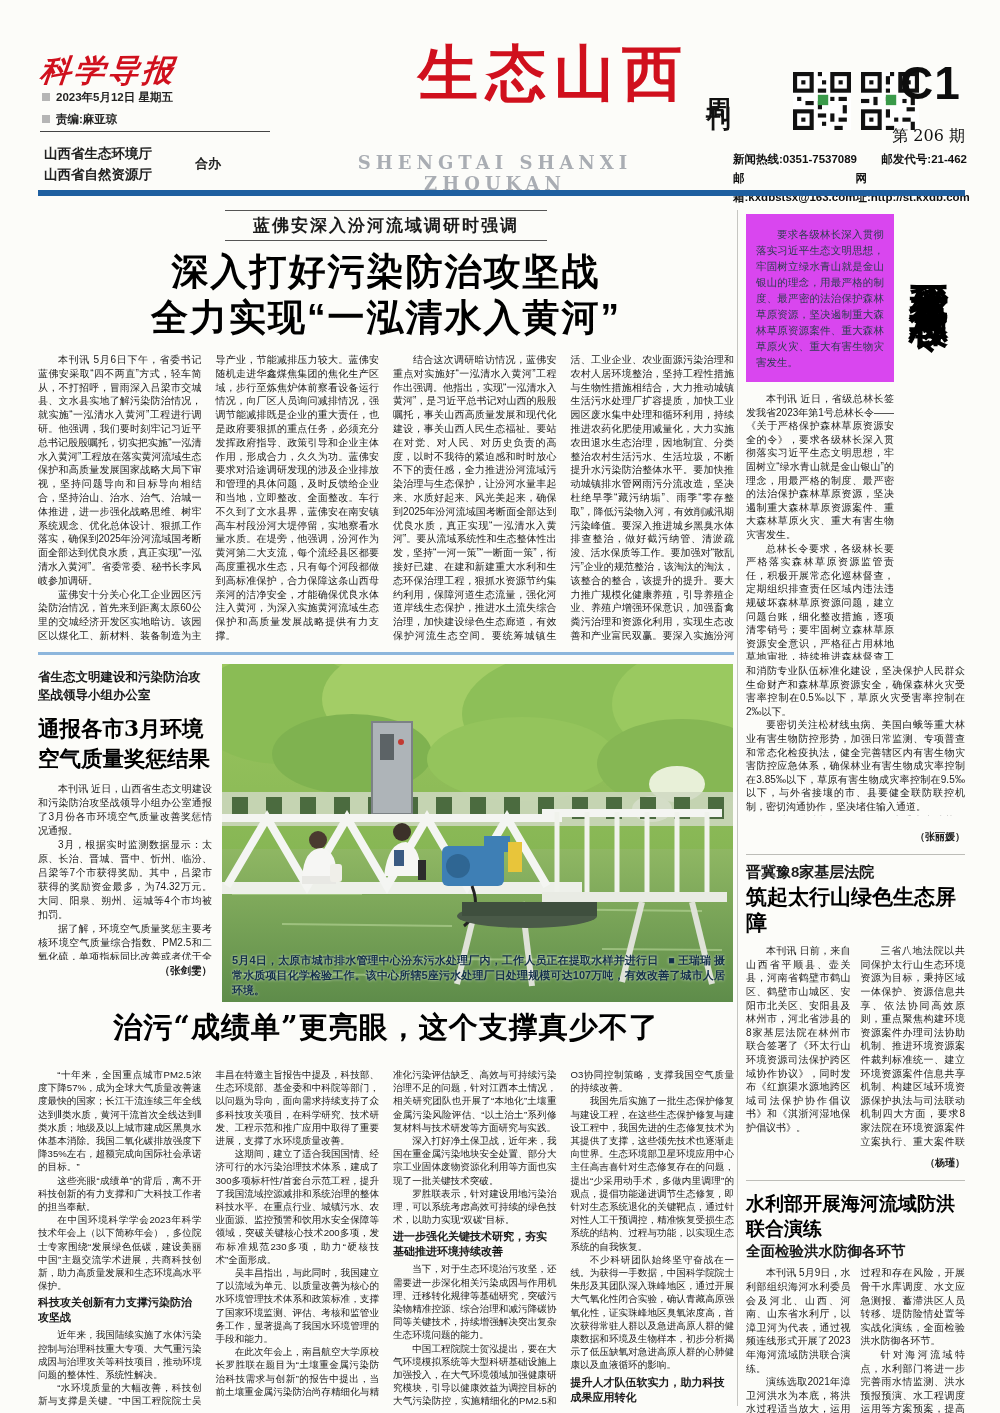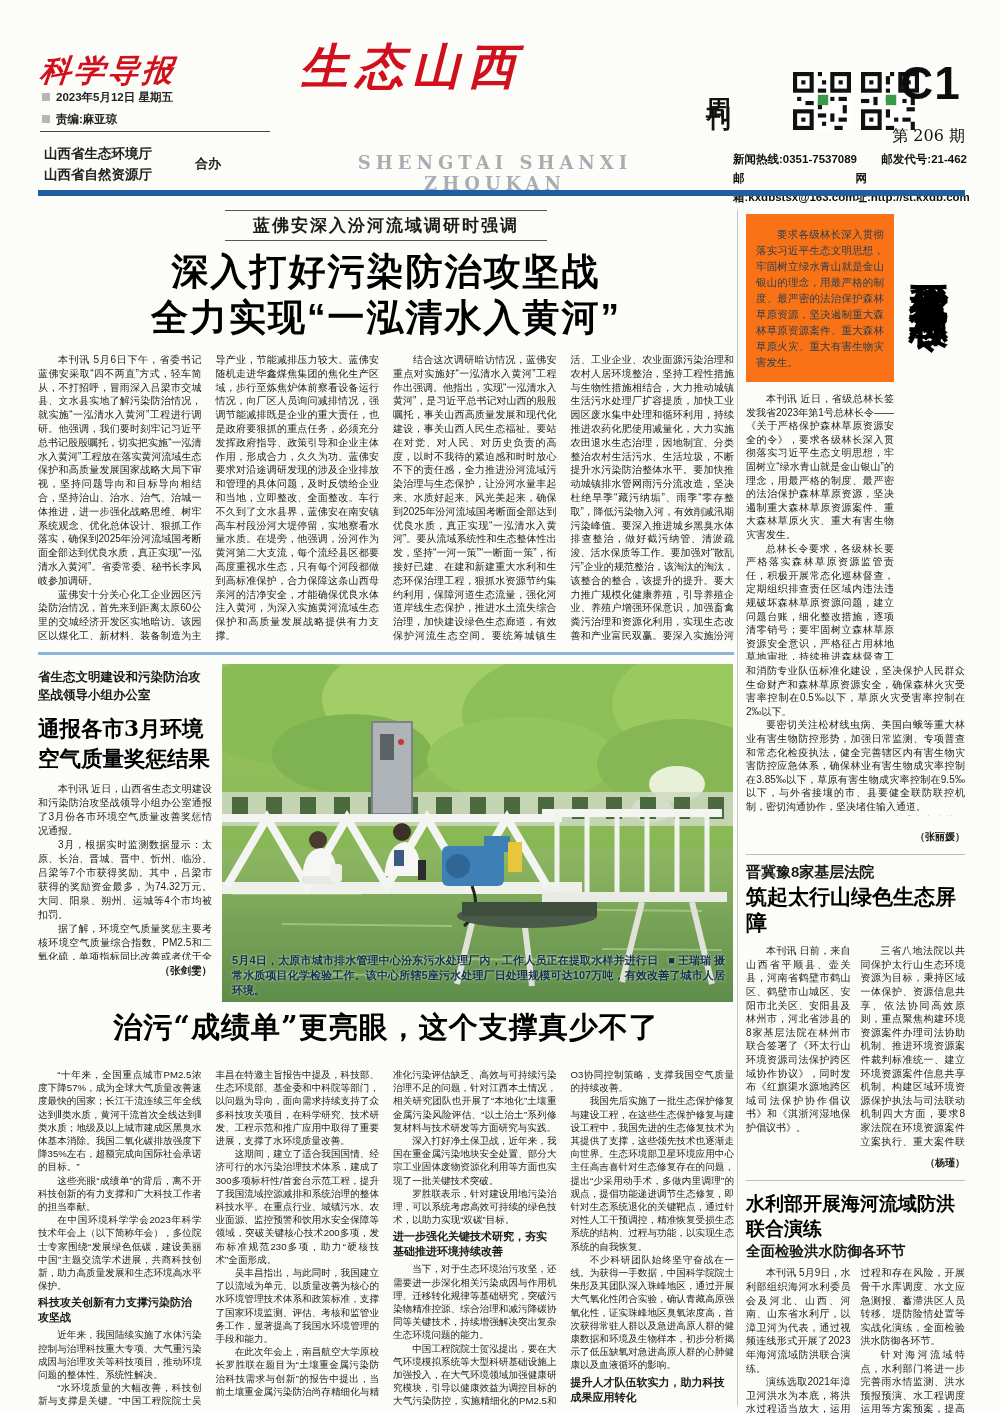--- a/index.html
+++ b/index.html
@@ -6,22 +6,22 @@
   .page{position:relative;width:1000px;height:1413px;margin:0 auto;background:#fcfcf9;
         font-family:"Liberation Sans","DejaVu Sans",sans-serif;color:#1b1b1b;overflow:hidden;}
   
   .logo{position:absolute;left:40px;top:50px;font-family:"DejaVu Serif",serif;font-style:italic;
         font-weight:bold;font-size:31px;color:#d0101d;letter-spacing:3px;transform:skewX(-6deg);}
   .meta-line{position:absolute;left:42px;font-size:11.5px;color:#222;font-weight:600;}
   .meta-line .sq{display:inline-block;width:8px;height:8px;background:#b5b5b5;margin-right:6px;}
   .meta-sep{position:absolute;left:40px;top:131px;width:230px;border-top:1px solid #444;}
   .organizers{position:absolute;left:44px;top:143px;font-size:13.5px;font-weight:700;color:#222;line-height:21px;}
   .coop{position:absolute;left:195px;top:155px;font-size:13px;font-weight:700;color:#222;}
-  .masthead{position:absolute;left:300px;top:40px;width:390px;text-align:left;
-            font-family:"DejaVu Serif",serif;font-weight:900;font-size:48px;color:#d0101d;letter-spacing:8px;line-height:1.1;font-style:italic;}
+  .masthead{position:absolute;left:300px;top:40px;width:390px;text-align:right;
+            font-family:"DejaVu Serif",serif;font-weight:900;font-size:60px;color:#d0101d;letter-spacing:8px;line-height:1.1;}
   .weekly{position:absolute;left:702px;top:78px;writing-mode:vertical-rl;font-size:25px;font-weight:700;
           color:#111;letter-spacing:8px;font-family:"DejaVu Serif",serif;}
   .pinyin{position:absolute;left:290px;top:152px;width:410px;text-align:center;font-family:"DejaVu Serif",serif;
           font-weight:700;font-size:18px;color:#a9adb3;letter-spacing:5px;}
   .qr{position:absolute;top:72px;width:58px;height:58px;}
   .page-code{position:absolute;left:900px;top:56px;font-size:46px;font-weight:700;color:#0d0d0d;letter-spacing:1px;}
   .issue{position:absolute;left:860px;top:126px;width:105px;text-align:right;font-size:16px;color:#111;font-family:"DejaVu Serif",serif;}
   .contact{position:absolute;left:733px;top:150px;width:234px;font-size:11.5px;font-weight:700;color:#111;line-height:19px;}
   .contact .row{display:flex;justify-content:space-between;}
   .blue-bar{position:absolute;left:38px;top:190px;width:927px;height:6px;background:#1f5fa0;}
@@ -52,21 +52,21 @@
   .caption .credit{float:right;padding-left:10px;}
   
   .science{position:absolute;left:38px;top:1008px;width:696px;}
   .science h2{margin:0;text-align:center;font-family:"DejaVu Serif",serif;font-size:29px;font-weight:900;
               letter-spacing:1px;color:#000;}
   .science .body{margin-top:20px;height:350px;column-count:4;column-gap:14px;font-size:9.6px;line-height:13.2px;overflow:hidden;}
   .science .subhead{font-size:11px;line-height:15px;}
   
   .vdiv{position:absolute;left:737px;top:210px;width:0;height:1196px;border-left:1px solid #c6c6c2;}
   .rcol{position:absolute;left:746px;top:214px;width:219px;font-size:10px;line-height:13.6px;}
-  .quote-box{width:128px;background:#f97316;padding:12px 10px;color:#2c3e50;font-size:10.5px;line-height:16px;}
+  .quote-box{width:128px;background:#d946ef;padding:12px 10px;color:#2c3e50;font-size:10.5px;line-height:16px;}
   .forest-top{display:flex;gap:10px;}
   .forest-narrow{width:148px;}
   .forest-narrow .flow{margin-top:10px;height:268px;overflow:hidden;}
   .v-title{writing-mode:vertical-rl;margin-top:38px;font-family:"DejaVu Serif",serif;font-weight:900;
            font-size:39px;letter-spacing:3px;line-height:1.3;color:#000;}
   .forest-wide{margin-top:4px;max-height:152px;overflow:hidden;}
   .forest-byline{text-align:right;font-weight:700;margin-top:14px;}
   .hdiv{border-top:1px solid #bdbdb8;margin:10px 0;}
   .taihang .kicker{font-size:15px;font-weight:800;}
   .taihang h3{margin:6px 0 8px;font-family:"DejaVu Serif",serif;font-size:21px;font-weight:900;line-height:26px;color:#000;}

